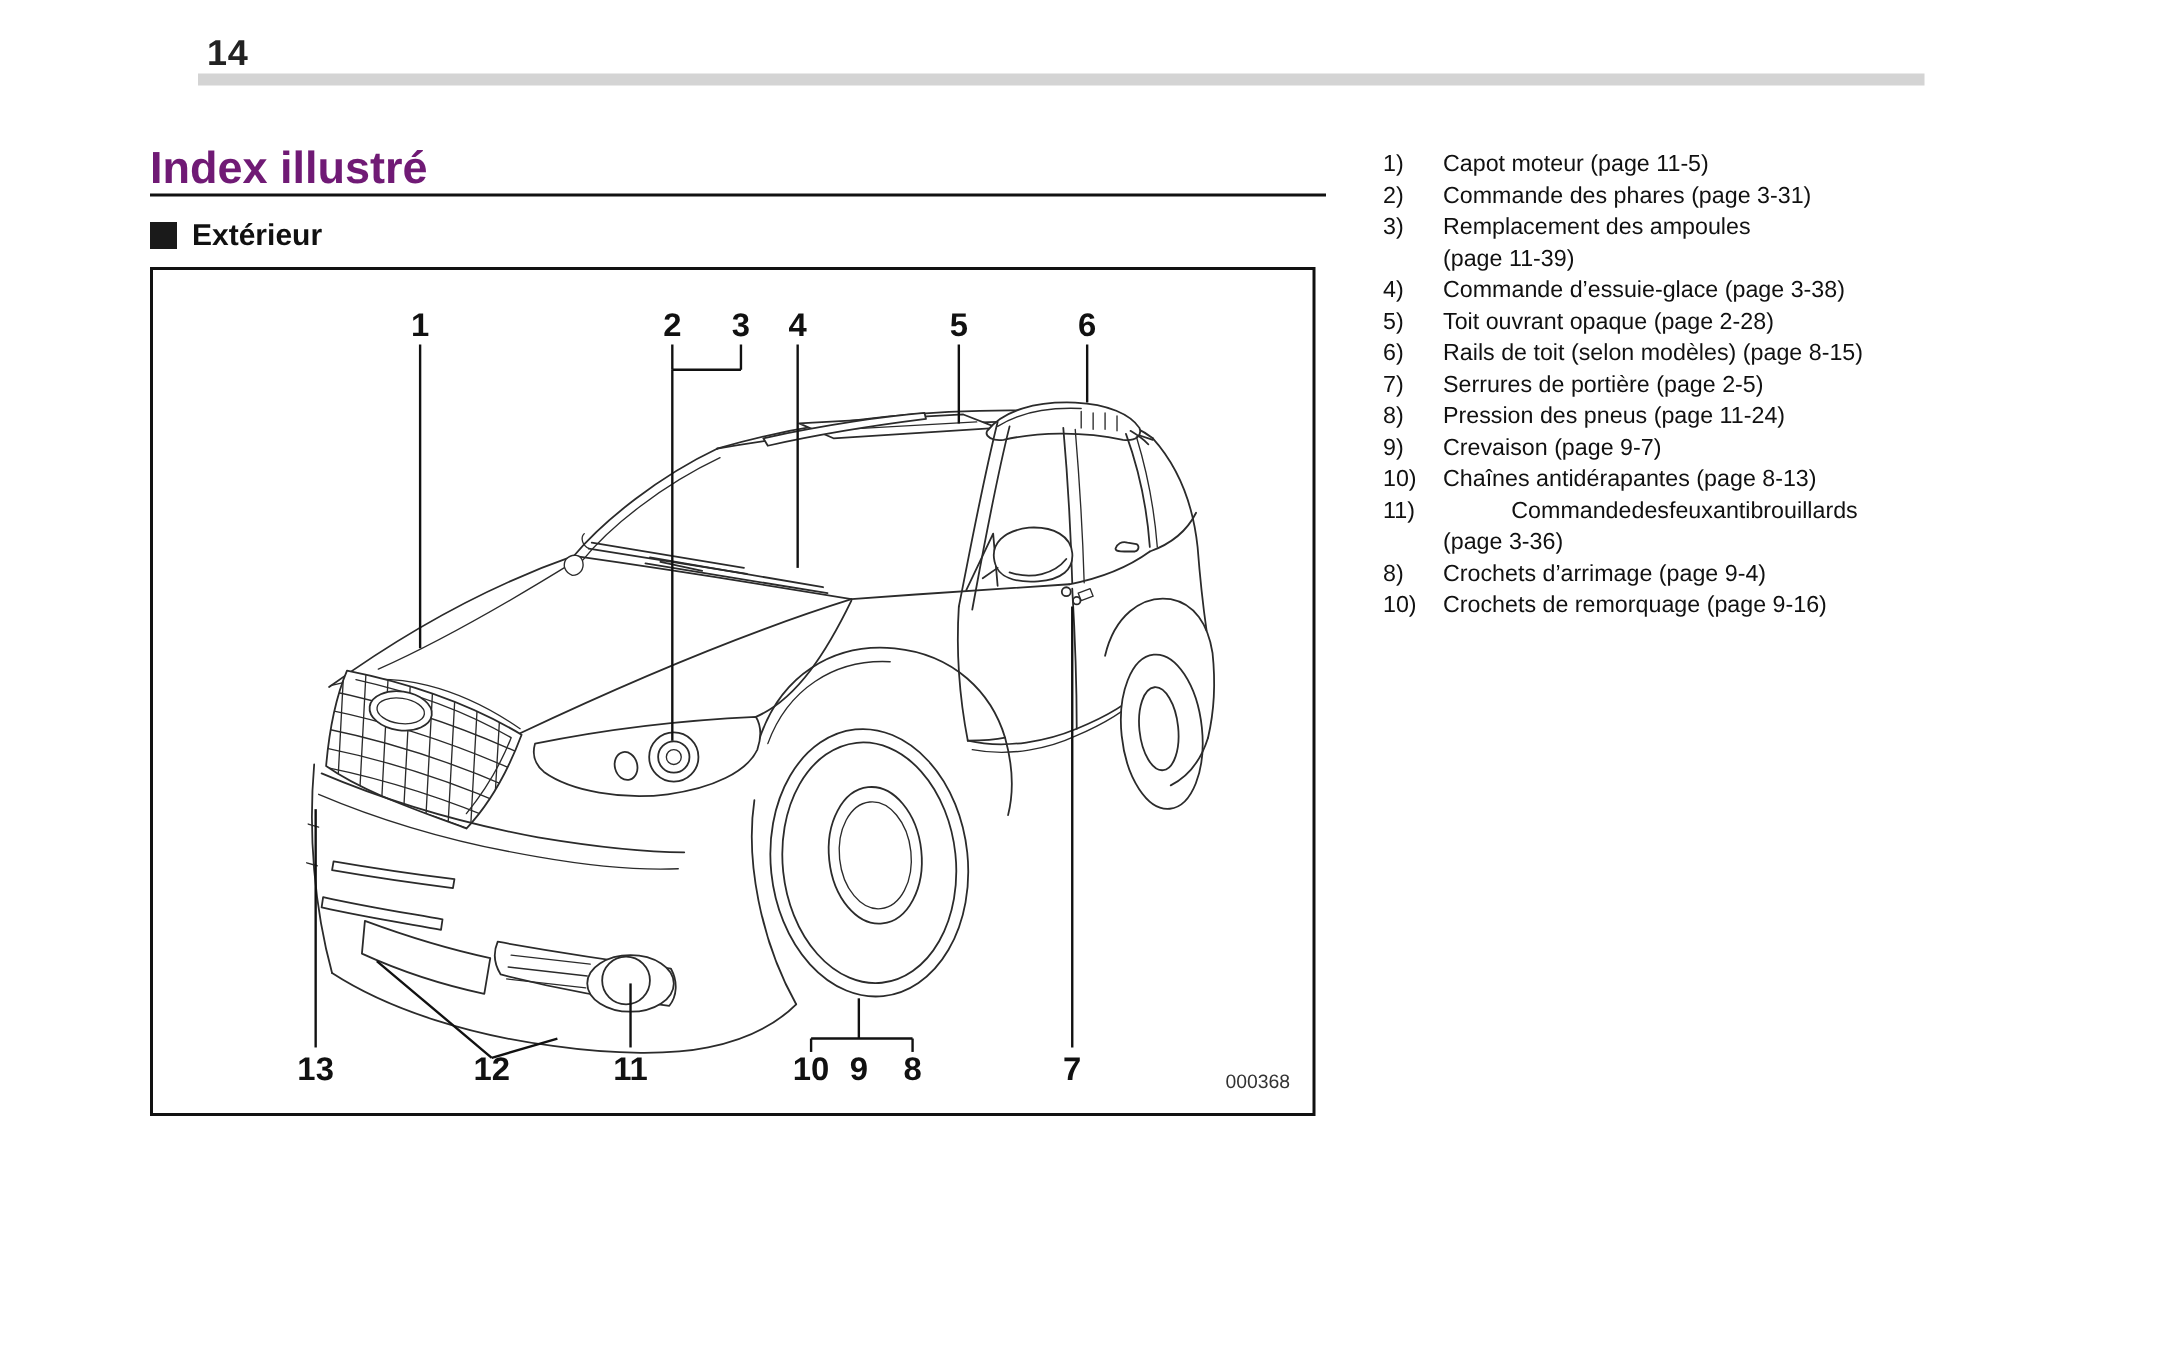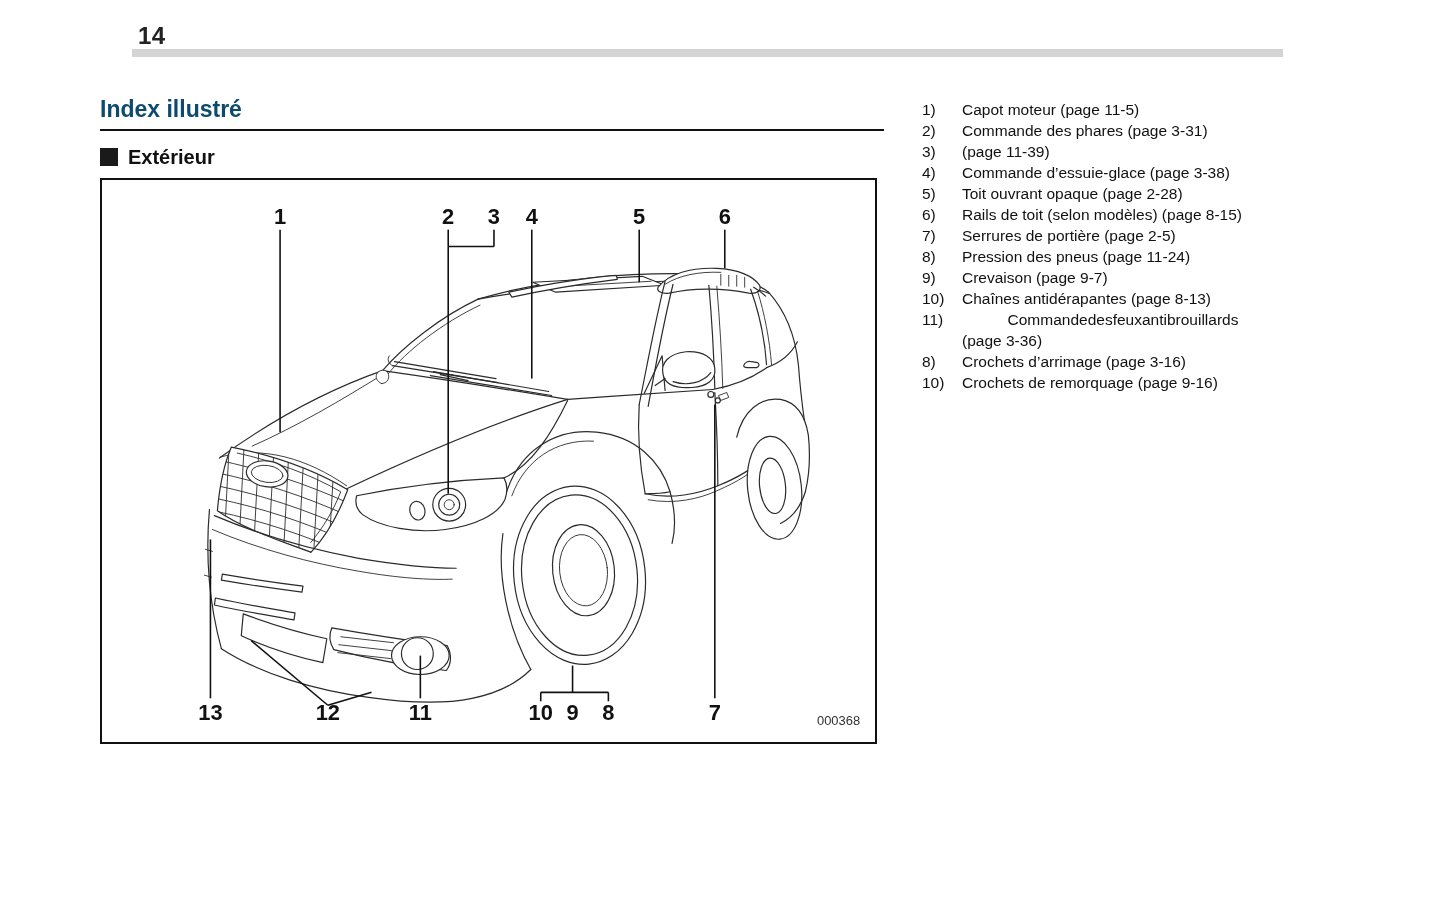--- a/index.html
+++ b/index.html
@@ -11,21 +11,21 @@
   .pagenum{
     position:absolute;left:98px;top:22px;
     font-size:24px;font-weight:bold;color:#222;letter-spacing:.5px;margin-left:40px;
   }
   .headbar{
     position:absolute;left:132px;top:49px;width:1151px;height:8px;
     background:#d4d4d4;
   }
   .title{
     position:absolute;left:100px;top:96px;
-    font-size:23px;font-weight:bold;color:#0c4a6e;
+    font-size:30px;font-weight:bold;color:#701a75;
   }
   .title-rule{
     position:absolute;left:100px;top:129px;width:784px;height:2px;background:#111;
   }
   .section-head{
     position:absolute;left:100px;top:145px;height:24px;
     display:flex;align-items:center;
   }
   .section-head .sq{
     width:18px;height:18px;background:#1a1a1a;display:inline-block;margin-right:10px;
@@ -234,20 +234,21 @@
     </div>
     <div class="item">
       <div class="num">2)</div>
       <div class="txt">
         <div class="line">Commande des phares (page 3-31)</div>
       </div>
     </div>
     <div class="item">
       <div class="num">3)</div>
       <div class="txt">
+        <div class="line">Remplacement des ampoules</div>
         <div class="line">(page 11-39)</div>
       </div>
     </div>
     <div class="item">
       <div class="num">4)</div>
       <div class="txt">
         <div class="line">Commande d’essuie-glace (page 3-38)</div>
       </div>
     </div>
     <div class="item">
@@ -294,21 +295,21 @@
           <span>des</span>
           <span>feux</span>
           <span>antibrouillards</span>
         </div>
         <div class="line">(page 3-36)</div>
       </div>
     </div>
     <div class="item">
       <div class="num">8)</div>
       <div class="txt">
-        <div class="line">Crochets d’arrimage (page 3-16)</div>
+        <div class="line">Crochets d’arrimage (page 9-4)</div>
       </div>
     </div>
     <div class="item">
       <div class="num">10)</div>
       <div class="txt">
         <div class="line">Crochets de remorquage (page 9-16)</div>
       </div>
     </div>
   </div>
 

